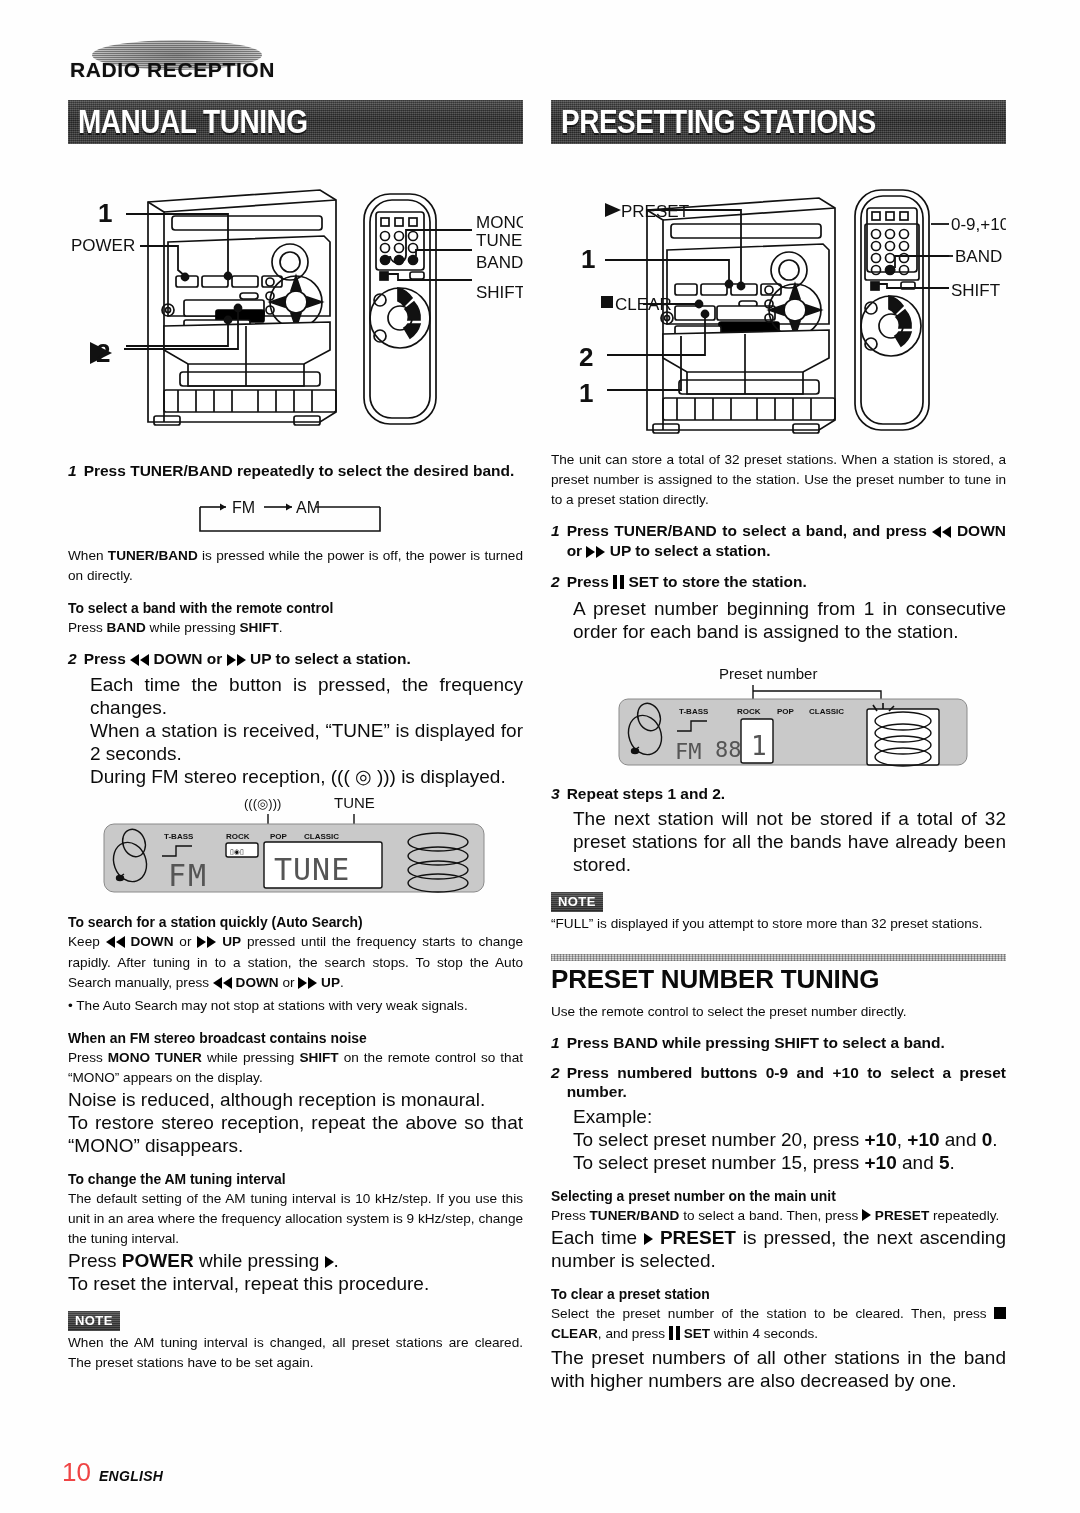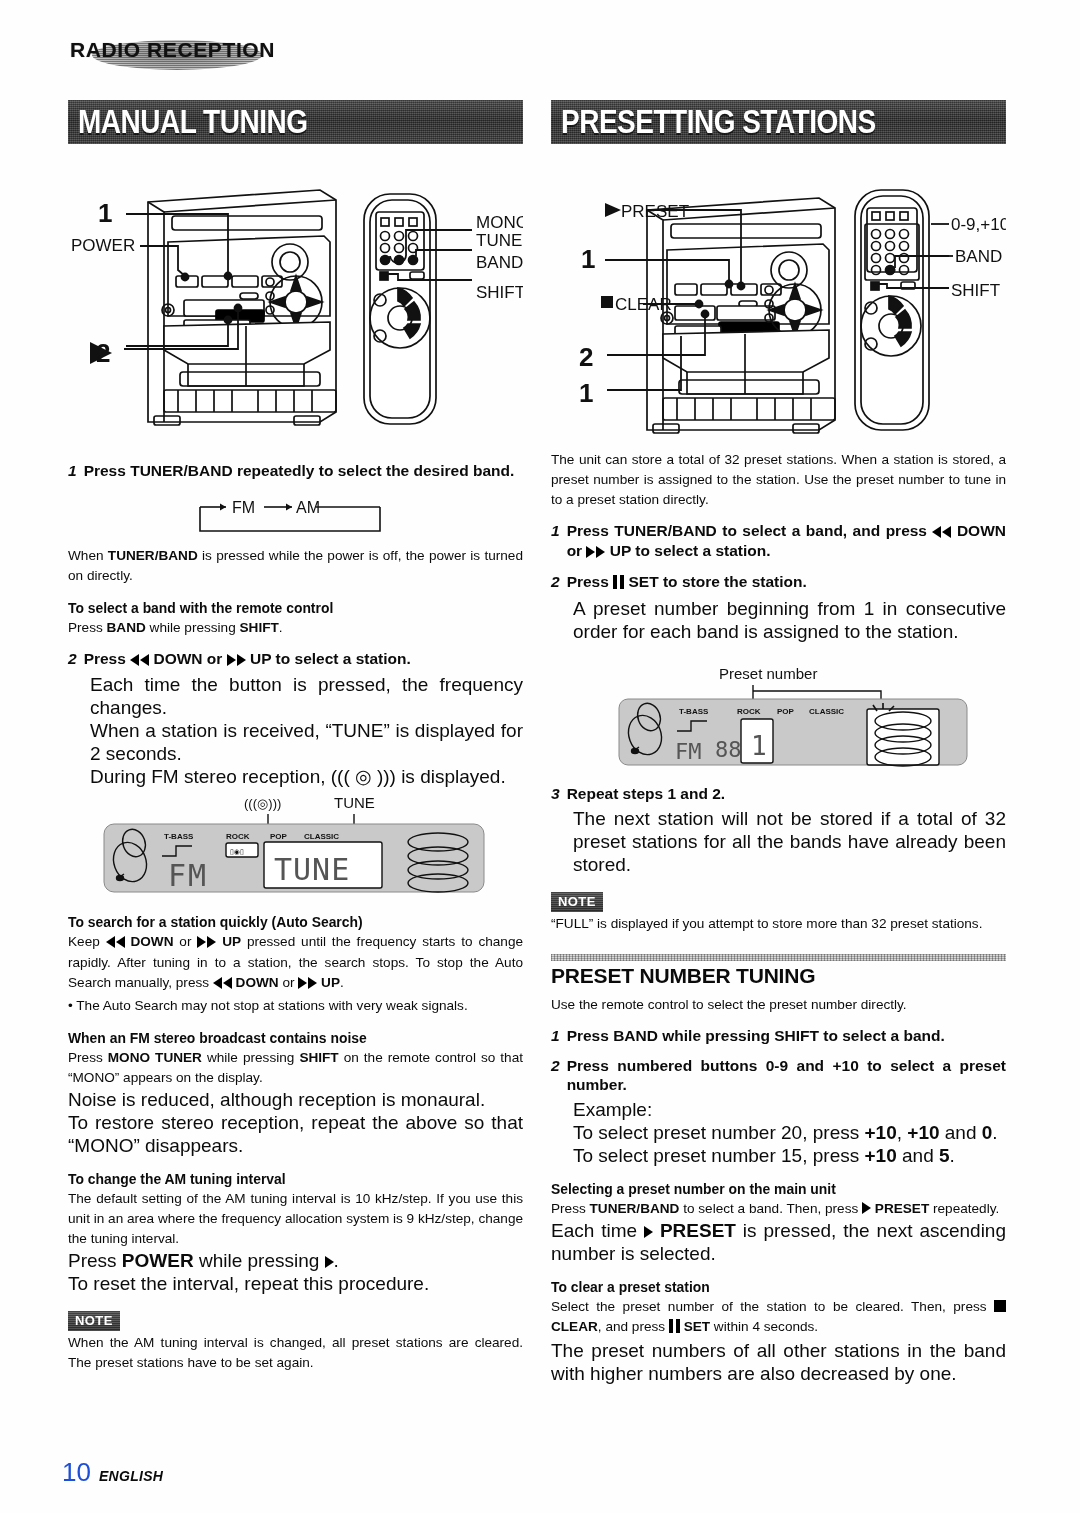--- a/index.html
+++ b/index.html
@@ -17,21 +17,21 @@
   }
   .topic-head .ellipse{
     position:absolute;left:22px;top:2px;width:170px;height:30px;
     border-radius:50%;
     background:
       repeating-linear-gradient(0deg, rgba(60,60,60,.55) 0 1px, rgba(255,255,255,0) 1px 2px),
       radial-gradient(ellipse at 50% 50%, #8e8e8e 0%, #b9b9b9 60%, #e6e6e6 100%);
     filter:blur(.3px);
   }
   .topic-head .txt{
-    position:absolute;left:0;top:0;
+    position:absolute;left:0;top:20px;
     font-size:21px;font-weight:bold;letter-spacing:.6px;
     color:#101010;text-shadow:0 0 1px rgba(0,0,0,.35);
   }
 
   
   .col{position:absolute;top:100px;width:455px;}
   .col-left{left:68px;}
   .col-right{left:551px;}
 
   
@@ -110,26 +110,26 @@
     margin-top:20px;position:relative;
   }
   .subsec-head .rule{
     height:7px;width:100%;
     background:
       repeating-linear-gradient(90deg, rgba(0,0,0,.30) 0 1px, rgba(255,255,255,0) 1px 3px),
       repeating-linear-gradient(0deg, rgba(0,0,0,.22) 0 1px, rgba(255,255,255,0) 1px 2px),
       #d8d8d8;
   }
   .subsec-head .t{
-    font-size:21px;font-weight:bold;letter-spacing:-.2px;margin-top:3px;
+    font-size:26px;font-weight:bold;letter-spacing:-.2px;margin-top:3px;
   }
 
   
   .footer{position:absolute;left:62px;top:1457px;display:flex;align-items:baseline;gap:8px;}
-  .footer .pg{font-size:26px;color:#1d4ed8;font-weight:300;}
+  .footer .pg{font-size:26px;color:#ef4444;font-weight:300;}
   .footer .lang{font-size:14px;font-weight:bold;font-style:italic;letter-spacing:.3px;}
 </style>
 </head>
 <body>
 
 <div class="page">
 
   <div class="topic-head">
     <div class="ellipse"></div>
     <div class="txt">RADIO RECEPTION</div>

